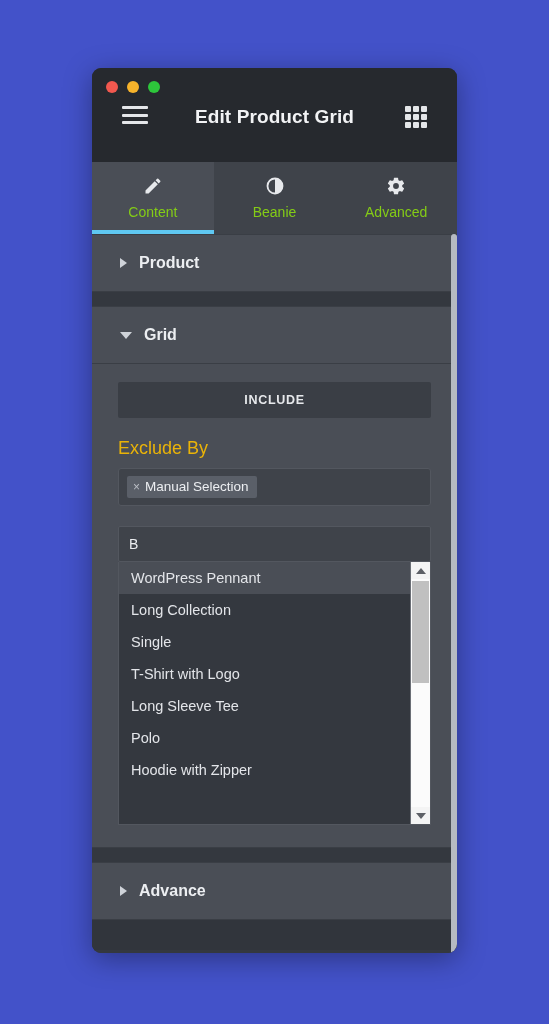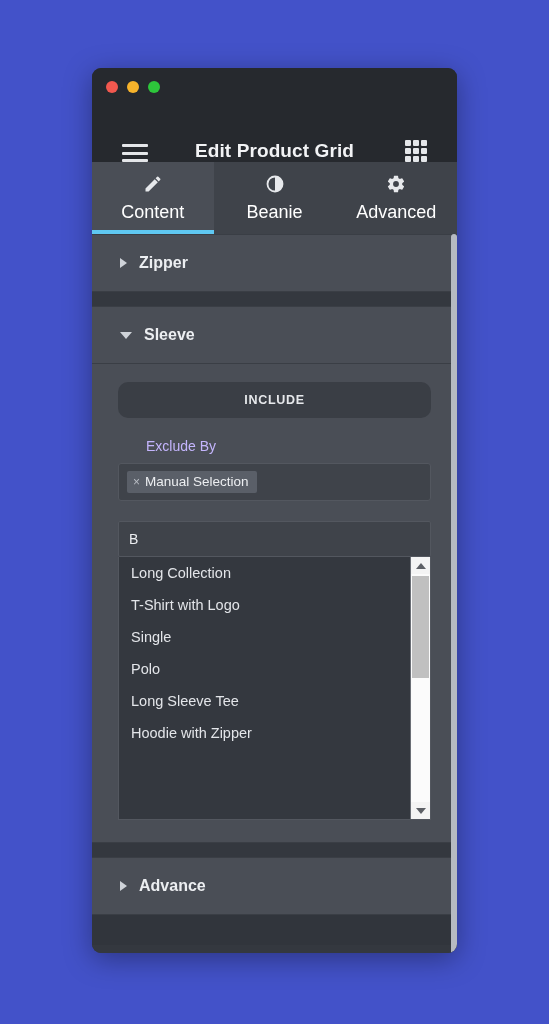--- a/index.html
+++ b/index.html
@@ -44,21 +44,21 @@
   .dot { width: 12px; height: 12px; border-radius: 50%; }
   .dot.red    { background: #f2584f; }
   .dot.yellow { background: #f7b32b; }
   .dot.green  { background: #2dc63b; }
 
   
   .appbar {
     height: 56px;
     background: #26292e;
     display: flex;
-    align-items: flex-end;
+    align-items: flex-start;
     position: relative;
     padding: 0 30px;
   }
   .hamburger {
     width: 26px; height: 18px;
     display: flex; flex-direction: column; justify-content: space-between;
     cursor: pointer;
   }
   .hamburger i { display: block; height: 3px; background: #e4e6e9; border-radius: 1px; }
   .app-title {
@@ -102,21 +102,21 @@
     background: #3f434a;
   }
   .tab.active { background: #4a4e56; }
   .tab.active::after {
     content: "";
     position: absolute;
     left: 0; right: 0; bottom: 0;
     height: 4px;
     background: #5fc8f2;
   }
-  .tab-label { font-size: 18px; color: #ffffff; }
+  .tab-label { font-size: 14px; color: #84cc16; }
   .tab-ico { height: 20px; display: flex; align-items: center; justify-content: center; }
   .tab-ico svg { display: block; }
 
   
   .panel-body {
     position: relative;
     background: #34383f;
     height: 757px;
   }
 
@@ -148,42 +148,41 @@
 
   
   .section-content {
     background: #4a4e56;
     padding: 18px 26px 22px 26px;
     border-bottom: 1px solid #3a3e45;
   }
 
   .segmented {
     display: flex;
-    border-radius: 10px;
+    border-radius: 2px;
     overflow: hidden;
     margin-bottom: 20px;
   }
   .seg {
     flex: 1;
     text-align: center;
     padding: 11px 0;
     font-size: 12.5px;
     font-weight: bold;
     letter-spacing: .7px;
     color: #e6e8eb;
     background: #3a3e45;
     cursor: pointer;
   }
   .seg.active { background: #9a9ea5; color: #2b2e33; }
 
   .field-label {
-    font-size: 14px;
-    color: #c4b5fd;
+    font-size: 18px;
+    color: #eab308;
     margin-bottom: 9px;
-    margin-left: 28px;
   }
 
   .tag-box {
     background: #3f434a;
     border: 1px solid #53575f;
     border-radius: 3px;
     padding: 7px 8px;
     min-height: 22px;
     display: flex;
     align-items: center;
@@ -360,28 +359,28 @@
           </svg>
         </div>
         <div class="tab-label">Advanced</div>
       </div>
     </div>
 
     <div class="panel-body">
 
       <div class="section">
         <span class="caret"></span>
-        <span class="section-title">Zipper</span>
+        <span class="section-title">Product</span>
       </div>
 
       <div class="gap"></div>
 
       <div class="section">
         <span class="caret down"></span>
-        <span class="section-title">Sleeve</span>
+        <span class="section-title">Grid</span>
       </div>
 
       <div class="section-content">
 
         <div class="segmented">
           <div class="seg">INCLUDE</div>
         </div>
 
         <div class="field-label">Exclude By</div>
         <div class="tag-box">
@@ -390,25 +389,26 @@
             <span>Manual Selection</span>
           </span>
         </div>
 
         <div class="search-wrap">
           <input class="search-input" type="text" value="B" style="">
         </div>
 
         <div class="dropdown">
           <ul class="dd-list" id="dd-list">
+              <li class="dd-item highlight">WordPress Pennant</li>
               <li class="dd-item">Long Collection</li>
+              <li class="dd-item">Single</li>
               <li class="dd-item">T-Shirt with Logo</li>
-              <li class="dd-item">Single</li>
+              <li class="dd-item">Long Sleeve Tee</li>
               <li class="dd-item">Polo</li>
-              <li class="dd-item">Long Sleeve Tee</li>
               <li class="dd-item">Hoodie with Zipper</li>
             </ul>
           <div class="dd-scroll">
             <div class="dd-arrow">
               <span class="tri-up"></span>
             </div>
             <div class="dd-track">
               <div class="dd-thumb"></div>
             </div>
             <div class="dd-arrow">

